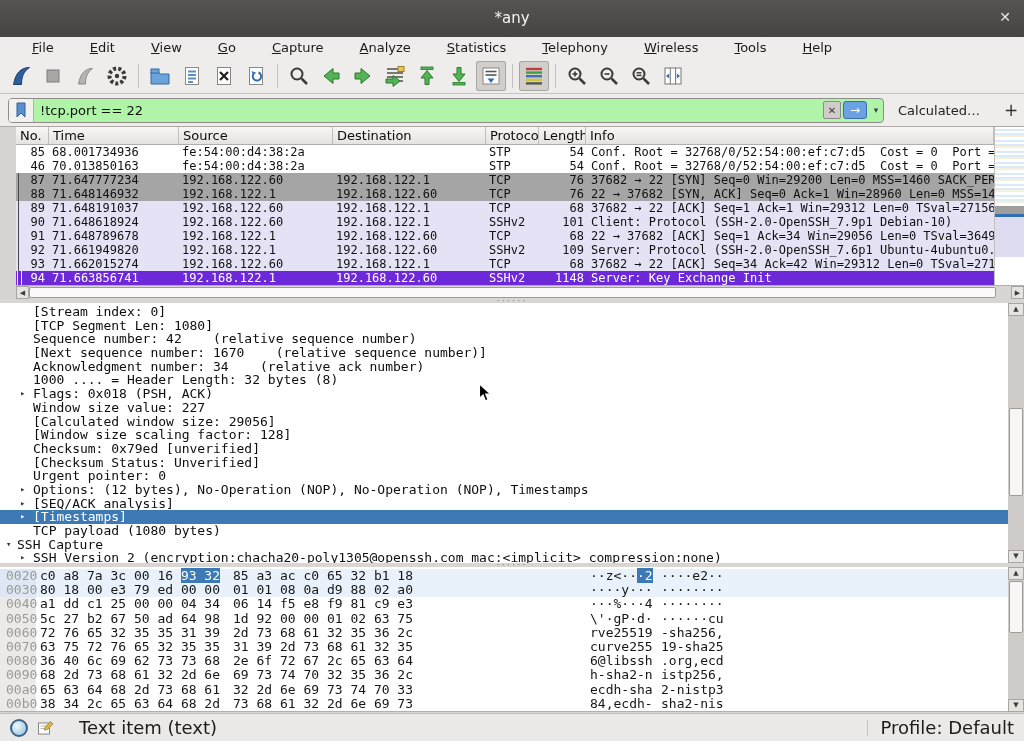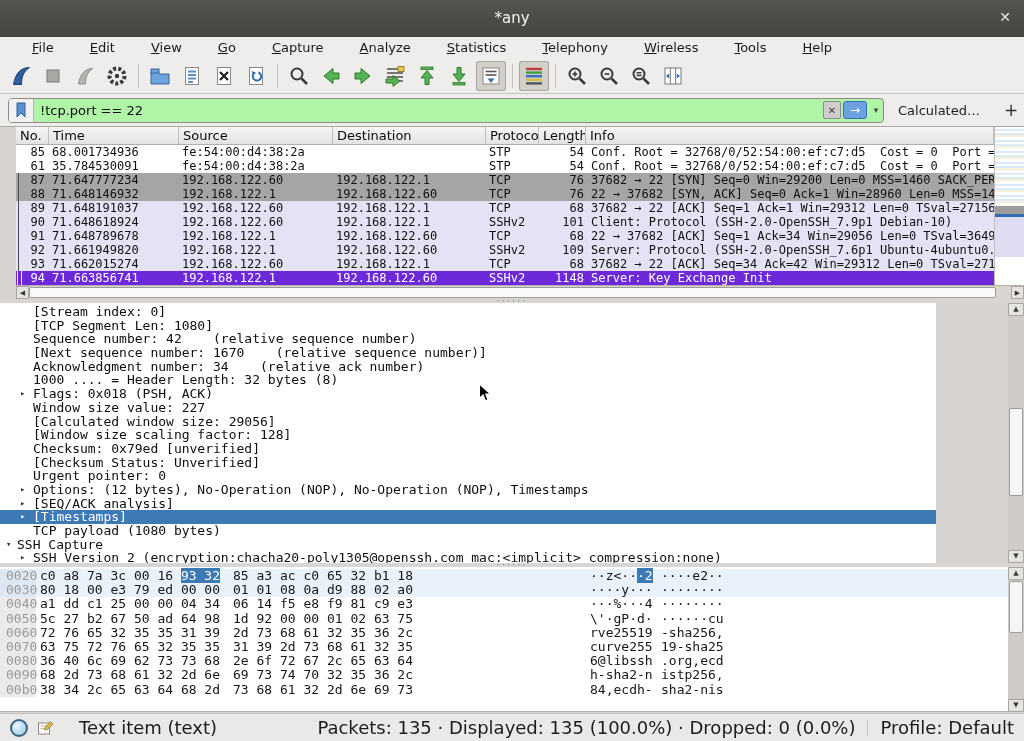--- a/index.html
+++ b/index.html
@@ -83,21 +83,21 @@
   .hs1 .arrL{left:0;} .hs1 .arrR{right:0;}
   .hs1 .hthumb{position:absolute;left:13px;top:1px;width:967px;height:11px;background:#fbfaf9;
         border:1px solid #9e9c99;border-radius:2px;box-sizing:border-box;}
   .corner{position:absolute;left:1008px;top:158px;width:16px;height:14px;background:#e2e0dd;}
   
   .split{position:absolute;left:0;width:1024px;height:4px;background:#d8d5d2;display:flex;
          align-items:center;justify-content:center;color:#8f8d8a;font-size:10px;
          letter-spacing:2px;line-height:0;}
   .split1{top:299px;} .split2{top:563px;}
   
-  .details{position:absolute;left:0;top:303px;width:936px;height:260px;background:#fff;
+  .details{position:absolute;left:0;top:303px;width:1008px;height:260px;background:#fff;
            overflow:hidden;padding-top:2px;box-sizing:border-box;}
   .dline{position:relative;height:13.7px;line-height:13.7px;
          font-family:"DejaVu Sans Mono",monospace;font-size:13px;color:#0e0e0e;white-space:pre;}
   .dline .arr{position:absolute;top:0;font-size:9px;color:#3a3a3a;}
   .dline.lvl0 .arr{left:6px;} .dline.lvl1 .arr{left:20px;}
   .dline.lvl0 .dtext{margin-left:17px;display:inline-block;}
   .dline.lvl1 .dtext{margin-left:33px;display:inline-block;}
   .dline.sel{background:#3c79b5;color:#fff;}
   .dline.sel .arr{color:#f0f4fa;}
   .vs2{left:1008px;top:303px;height:260px;}
@@ -334,22 +334,22 @@
       <div class="prow white">
         <span class="c-no">85</span>
         <span class="c-time">68.001734936</span>
         <span class="c-src">fe:54:00:d4:38:2a</span>
         <span class="c-dst"></span>
         <span class="c-proto">STP</span>
         <span class="c-len">54</span>
         <span class="c-info">Conf. Root = 32768/0/52:54:00:ef:c7:d5  Cost = 0  Port =</span>
       </div>
       <div class="prow white">
-        <span class="c-no">61</span>
-        <span class="c-time">35.784530091</span>
+        <span class="c-no">46</span>
+        <span class="c-time">70.013850163</span>
         <span class="c-src">fe:54:00:d4:38:2a</span>
         <span class="c-dst"></span>
         <span class="c-proto">STP</span>
         <span class="c-len">54</span>
         <span class="c-info">Conf. Root = 32768/0/52:54:00:ef:c7:d5  Cost = 0  Port =</span>
       </div>
       <div class="prow gray">
         <span class="c-no">87</span>
         <span class="c-time">71.647777234</span>
         <span class="c-src">192.168.122.60</span>
@@ -481,20 +481,21 @@
 
 <div class="hexpane">
     <div class="hrow fieldbg"><span class="hoff">0020</span><span class="h1">c0 a8 7a 3c 00 16 <span class="hl">93 32</span></span><span class="h2">85 a3 ac c0 65 32 b1 18</span><span class="a1">··z&lt;··<span class="hl">·2</span></span><span class="a2">····e2··</span></div>
     <div class="hrow fieldbg"><span class="hoff">0030</span><span class="h1">80 18 00 e3 79 ed 00 00</span><span class="h2">01 01 08 0a d9 88 02 a0</span><span class="a1">····y···</span><span class="a2">········</span></div>
     <div class="hrow"><span class="hoff">0040</span><span class="h1">a1 dd c1 25 00 00 04 34</span><span class="h2">06 14 f5 e8 f9 81 c9 e3</span><span class="a1">···%···4</span><span class="a2">········</span></div>
     <div class="hrow"><span class="hoff">0050</span><span class="h1">5c 27 b2 67 50 ad 64 98</span><span class="h2">1d 92 00 00 01 02 63 75</span><span class="a1">\'·gP·d·</span><span class="a2">······cu</span></div>
     <div class="hrow"><span class="hoff">0060</span><span class="h1">72 76 65 32 35 35 31 39</span><span class="h2">2d 73 68 61 32 35 36 2c</span><span class="a1">rve25519</span><span class="a2">-sha256,</span></div>
     <div class="hrow"><span class="hoff">0070</span><span class="h1">63 75 72 76 65 32 35 35</span><span class="h2">31 39 2d 73 68 61 32 35</span><span class="a1">curve255</span><span class="a2">19-sha25</span></div>
     <div class="hrow"><span class="hoff">0080</span><span class="h1">36 40 6c 69 62 73 73 68</span><span class="h2">2e 6f 72 67 2c 65 63 64</span><span class="a1">6@libssh</span><span class="a2">.org,ecd</span></div>
     <div class="hrow"><span class="hoff">0090</span><span class="h1">68 2d 73 68 61 32 2d 6e</span><span class="h2">69 73 74 70 32 35 36 2c</span><span class="a1">h-sha2-n</span><span class="a2">istp256,</span></div>
+    <div class="hrow"><span class="hoff">00a0</span><span class="h1">65 63 64 68 2d 73 68 61</span><span class="h2">32 2d 6e 69 73 74 70 33</span><span class="a1">ecdh-sha</span><span class="a2">2-nistp3</span></div>
     <div class="hrow"><span class="hoff">00b0</span><span class="h1">38 34 2c 65 63 64 68 2d</span><span class="h2">73 68 61 32 2d 6e 69 73</span><span class="a1">84,ecdh-</span><span class="a2">sha2-nis</span></div>
   </div>
 <div class="sb-v vs3">
   <span class="sb-btn" style="top:0">▲</span>
   <div class="sb-thumb" style="top:14px;height:52px"></div>
   <span class="sb-btn" style="top:132px">▼</span>
 </div>
 
 <div class="statusbar">
   <span class="expert"></span>
@@ -503,21 +504,20 @@
         <rect x="1.5" y="3" width="11" height="11" fill="#fff" stroke="#8a8886"></rect>
         <g stroke="#b9b7b4" stroke-width="1">
           <line x1="3.5" y1="6" x2="10.5" y2="6"></line>
           <line x1="3.5" y1="8.5" x2="10.5" y2="8.5"></line>
         </g>
         <path d="M13.5 1.5 l2.5 2.5 -5.5 5.5 -3 .6 .6 -3 Z" fill="#d8b84a" stroke="#8a7a2a" stroke-width="0.7"></path>
       </svg>
     </span>
   <span>Text item (text)</span>
   <span class="sspacer"></span>
-  <span>Packets: 135 · Displayed: 135 (100.0%) · Dropped: 0 (0.0%)</span>
   <span class="ssep"></span>
   <span>Profile: Default</span>
 </div>
 
 <div class="cursor">
   <svg width="14" height="20" viewBox="0 0 14 20">
       <path d="M1.5 1 L1.5 15.2 L5.1 11.9 L7.4 17.8 L10 16.7 L7.7 11 L12.5 11 Z" fill="#000" stroke="#fff" stroke-width="1.1"></path>
     </svg>
 </div>
 

